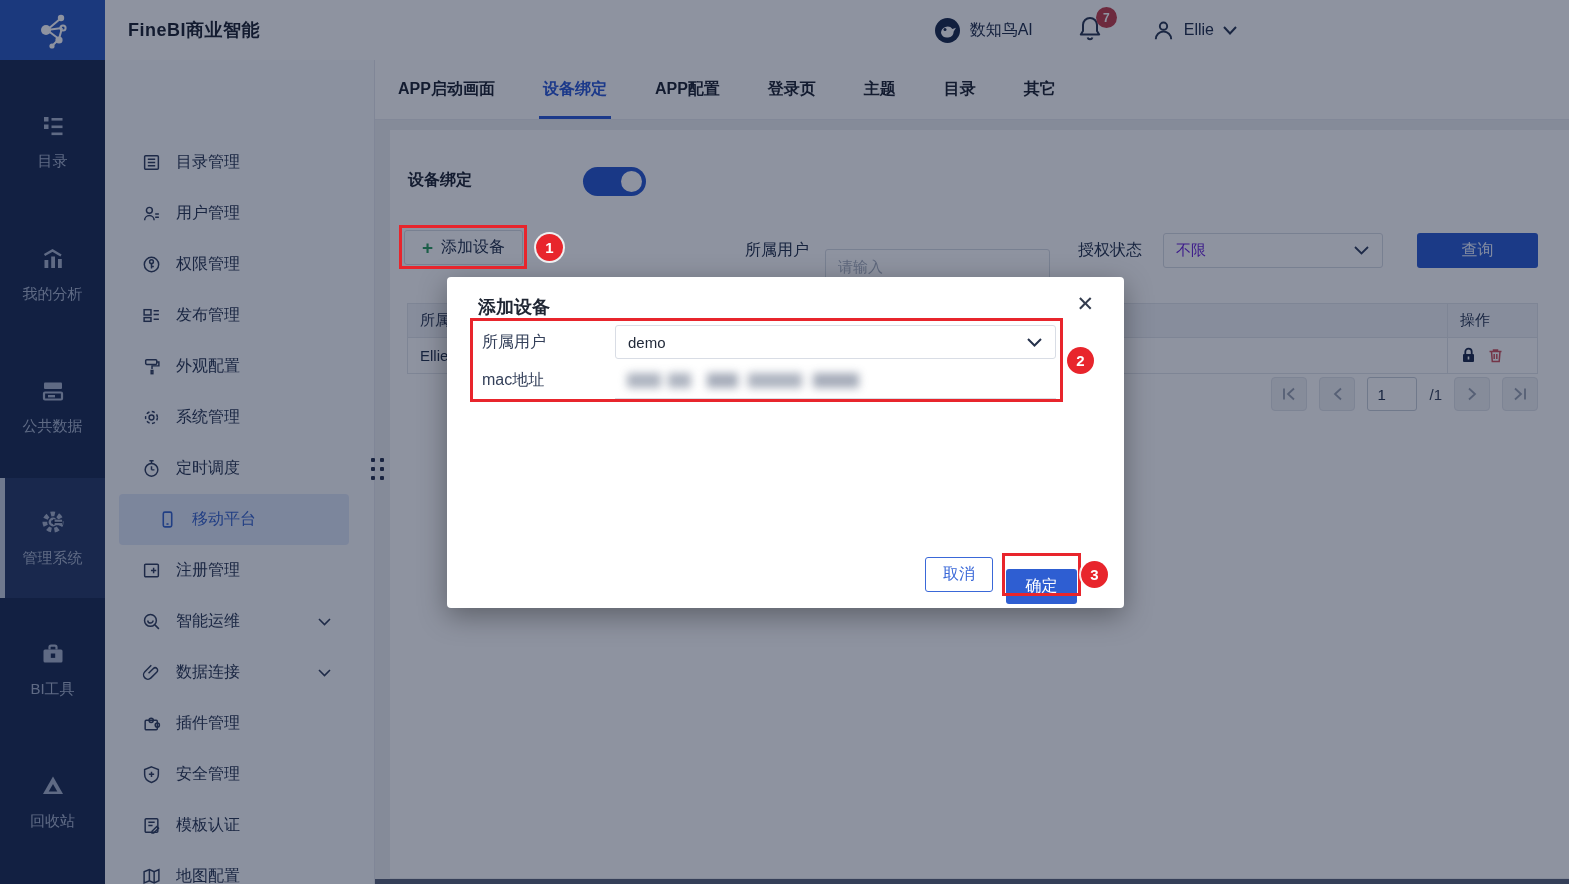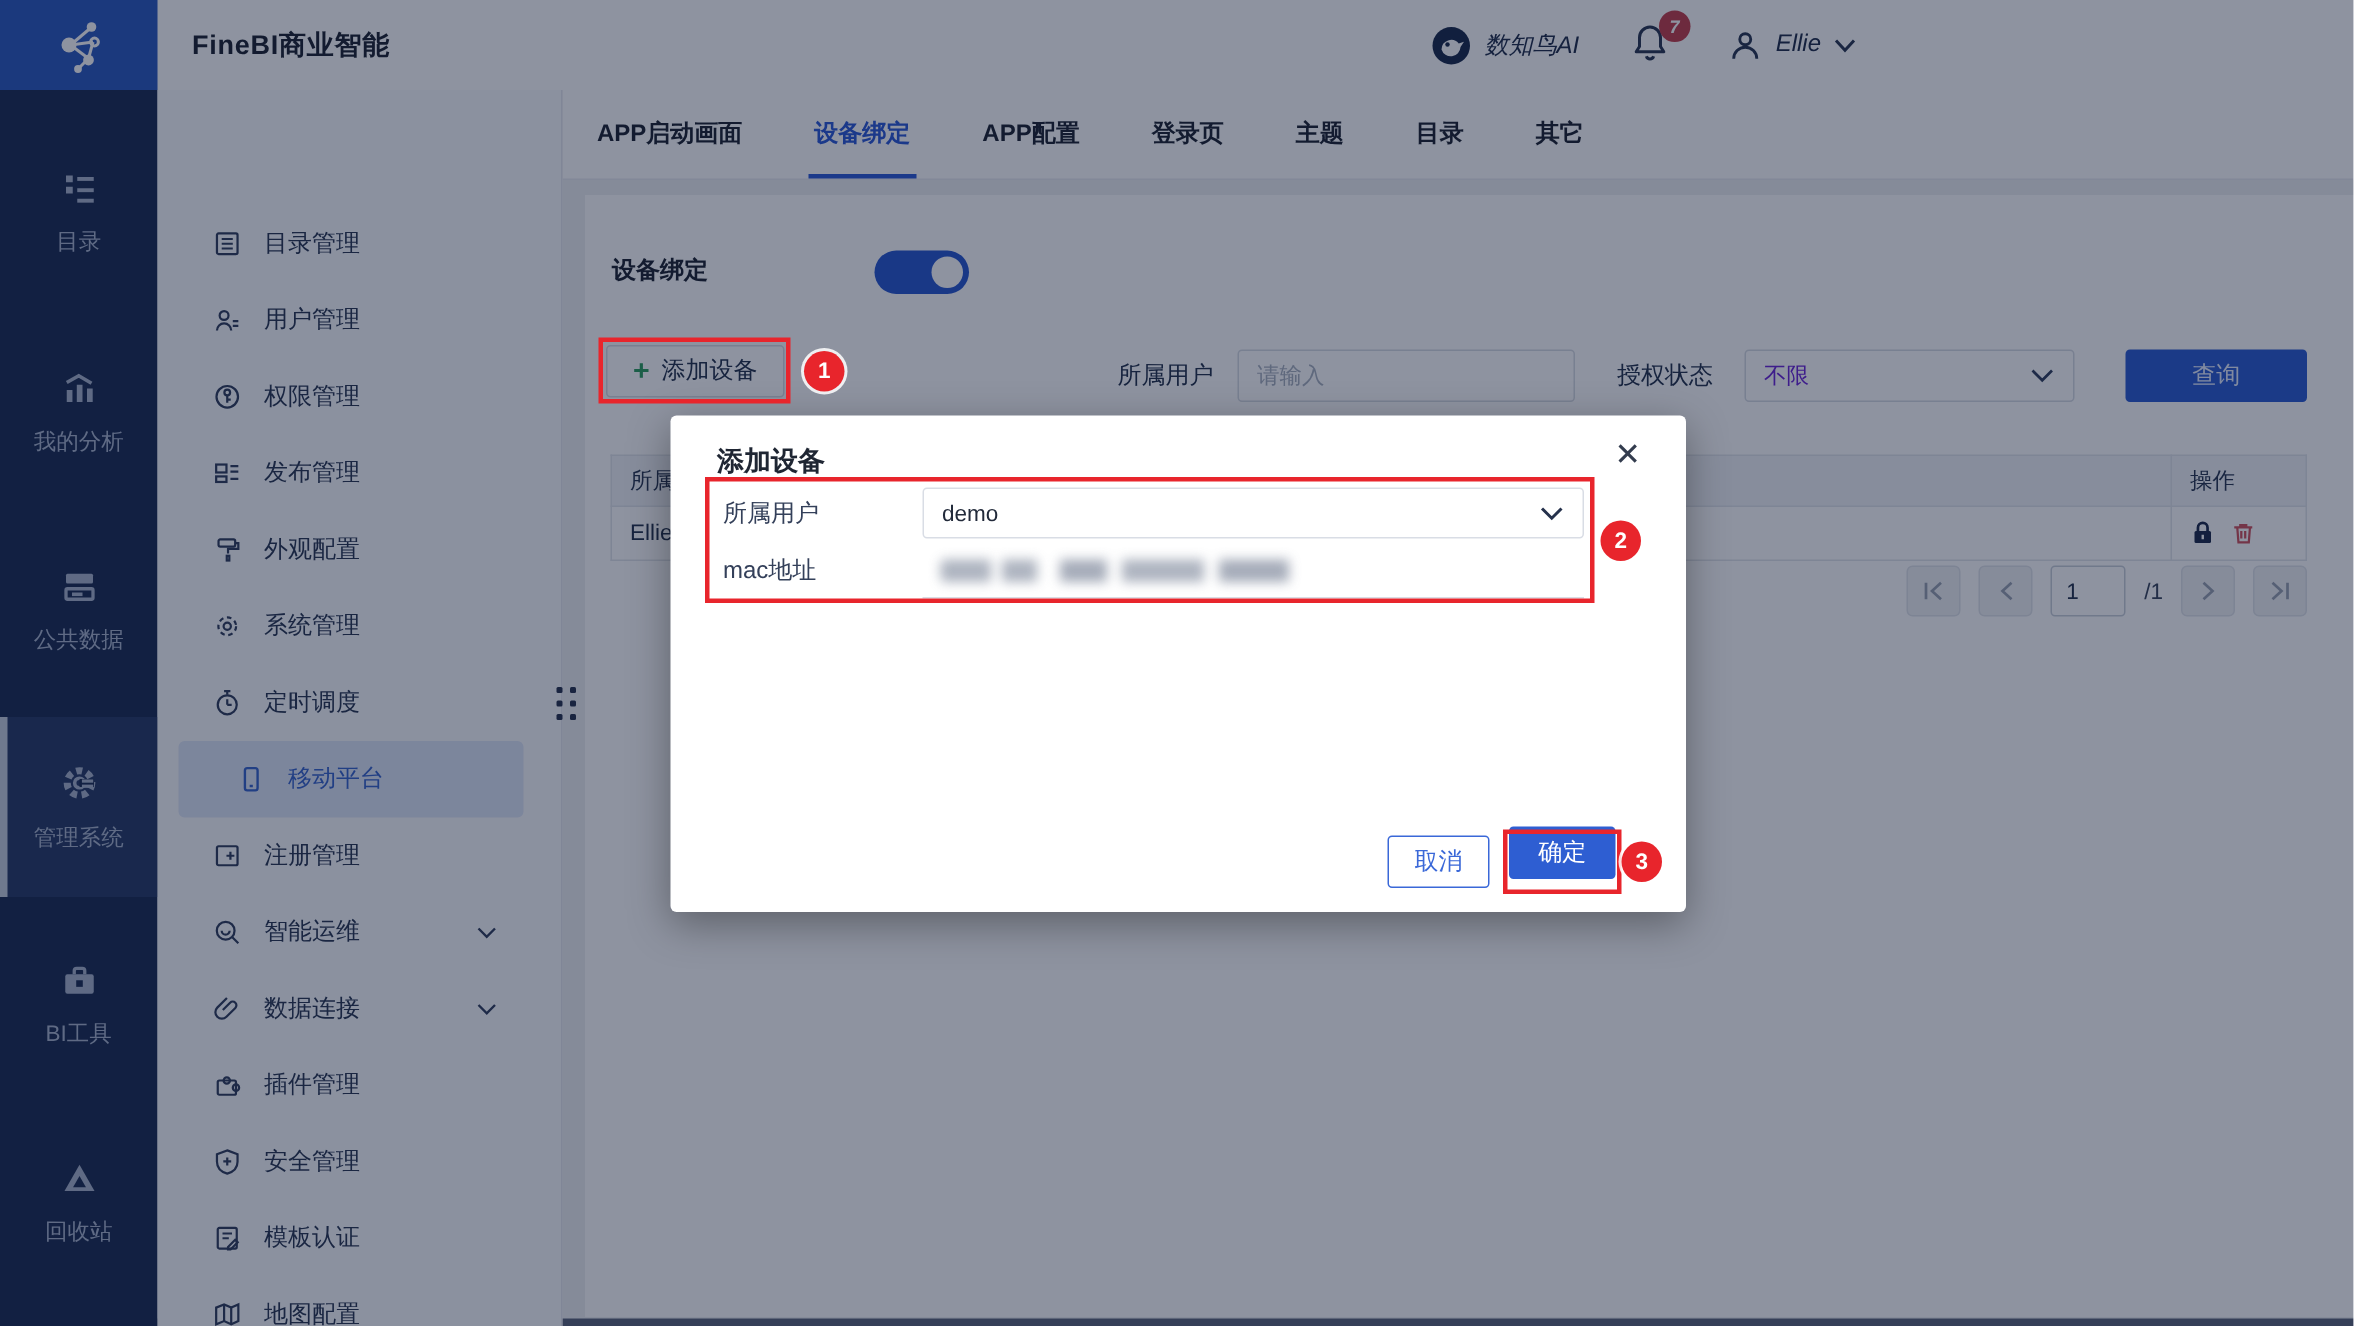--- a/index.html
+++ b/index.html
@@ -6,21 +6,21 @@
   html,body { width:1569px; height:884px; overflow:hidden; background:#fff;
               font-family:"Liberation Sans", sans-serif; }
   .app { position:relative; width:1569px; height:884px; background:#fff; }
 
   
   .header { position:absolute; left:0; top:0; width:1266px; height:60px; background:#fff; z-index:5; }
   .logo-block { position:absolute; left:0; top:0; width:105px; height:60px; background:#2f5bbf;
                 display:flex; align-items:center; justify-content:center; }
   .app-title { position:absolute; left:128px; top:0; height:60px; display:flex; align-items:center;
                font-size:18px; font-weight:bold; color:#1f2633; letter-spacing:.5px; }
-  .header-right { position:absolute; right:28px; top:0; height:60px; display:flex; align-items:center; gap:34px;font-style:italic; }
+  .header-right { position:absolute; right:28px; top:0; height:60px; display:flex; align-items:center; gap:44px; }
   .ai-entry { display:flex; align-items:center; gap:9px; font-size:16px; color:#23314e; cursor:pointer; }
   .bell-wrap { position:relative; width:30px; height:34px; cursor:pointer; }
   .bell-badge { position:absolute; right:-10px; top:-6px; min-width:21px; height:21px; border-radius:11px;
                 background:#c4404d; color:#fff; font-size:12px; font-weight:bold;
                 display:flex; align-items:center; justify-content:center; padding:0 4px; }
   .user-entry { display:flex; align-items:center; gap:8px; font-size:16px; color:#23314e; cursor:pointer; }
 
   
   .primary-nav { position:absolute; left:0; top:60px; width:105px; height:824px; background:#1e2f55; z-index:4; }
   .p-item { position:absolute; left:0; width:105px; display:flex; flex-direction:column; align-items:center;
@@ -57,21 +57,21 @@
   .toggle .knob { position:absolute; right:4px; top:4px; width:21px; height:21px; border-radius:50%; background:#fff; }
 
   .add-btn { position:absolute; left:14px; top:100px; width:119px; height:35px; background:#fff;
              border:1px solid #d8dce3; border-radius:3px; display:flex; align-items:center; justify-content:center;
              gap:8px; font-size:16px; color:#27354f; cursor:pointer; }
   .add-btn .plus { color:#2f9e5f; font-size:19px; font-weight:bold; line-height:1; }
 
   .flt-label { position:absolute; top:103px; height:35px; display:flex; align-items:center;
                font-size:16px; color:#27354f; }
   .owner-label { left:355px; }
-  .owner-input { position:absolute; left:435px; top:103px; width:225px; height:35px; border:1px solid #d8dce3;
+  .owner-input { position:absolute; left:435px; top:119px; width:225px; height:35px; border:1px solid #d8dce3;
                  border-radius:3px; padding:0 12px; font-size:15px; color:#27354f; outline:none;
                  font-family:"Liberation Sans",sans-serif; }
   .owner-input::placeholder { color:#aab2c0; }
   .auth-label { left:688px; }
   .auth-select { position:absolute; left:773px; top:103px; width:220px; height:35px; border:1px solid #d8dce3;
                  border-radius:3px; background:#fff; display:flex; align-items:center; padding:0 12px;
                  font-size:15px; color:#6d28d9; cursor:pointer; }
   .auth-select .chev { margin-left:auto; }
   .query-btn { position:absolute; left:1027px; top:103px; width:121px; height:35px; background:#2e5ed2;
                border:none; border-radius:3px; color:#e8efff; font-size:16px; cursor:pointer;
@@ -107,21 +107,21 @@
               font-size:15px; color:#222a3a; cursor:pointer; }
   .m-select .chev { margin-left:auto; }
   .m-input { position:absolute; left:168px; top:86px; width:441px; height:36px; border-bottom:1px solid #d9dde5;
              display:flex; align-items:center; padding:0 12px; cursor:text; }
   .redacted-blur { width:258px; height:15px; border-radius:3px; filter:blur(4px); opacity:.8;
     background:linear-gradient(90deg,#99a1b0 0 13%,transparent 13% 16%,#99a1b0 16% 25%,transparent 25% 31%,
                #8f97a8 31% 43%,transparent 43% 47%,#99a1b0 47% 68%,transparent 68% 72%,#8f97a8 72% 90%,transparent 90%); }
   .m-cancel { position:absolute; left:478px; top:280px; width:68px; height:35px; background:#fff;
               border:1px solid #3a68d8; border-radius:3px; color:#3a68d8; font-size:16px; cursor:pointer;
               font-family:"Liberation Sans",sans-serif; }
-  .m-confirm { position:absolute; left:559px; top:274px; width:71px; height:35px; background:#2e5ed2;
+  .m-confirm { position:absolute; left:559px; top:292px; width:71px; height:35px; background:#2e5ed2;
                border:none; border-radius:3px; color:#fff; font-size:16px; cursor:pointer;
                font-family:"Liberation Sans",sans-serif; }
 
   
   .anno { position:absolute; z-index:70; pointer-events:none; }
   .anno-box { border:3px solid #e8252c; }
   .anno-badge { width:27px; height:27px; border-radius:50%; background:#e8252c; color:#fff;
                 font-size:15px; font-weight:bold; display:flex; align-items:center; justify-content:center;
                 box-shadow:0 0 0 2px rgba(255,255,255,.85); }
   .box1 { left:399px; top:225px; width:128px; height:44px; }

